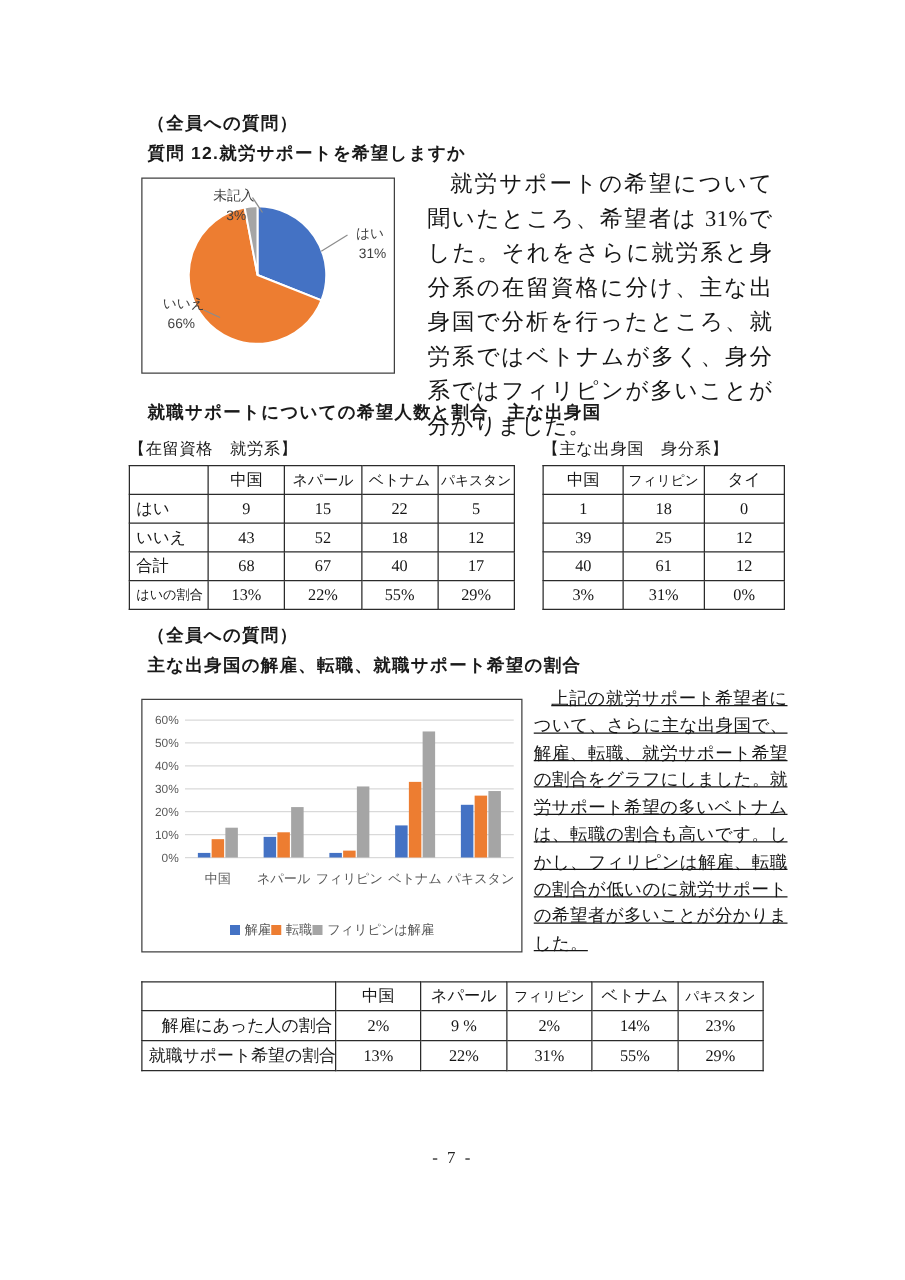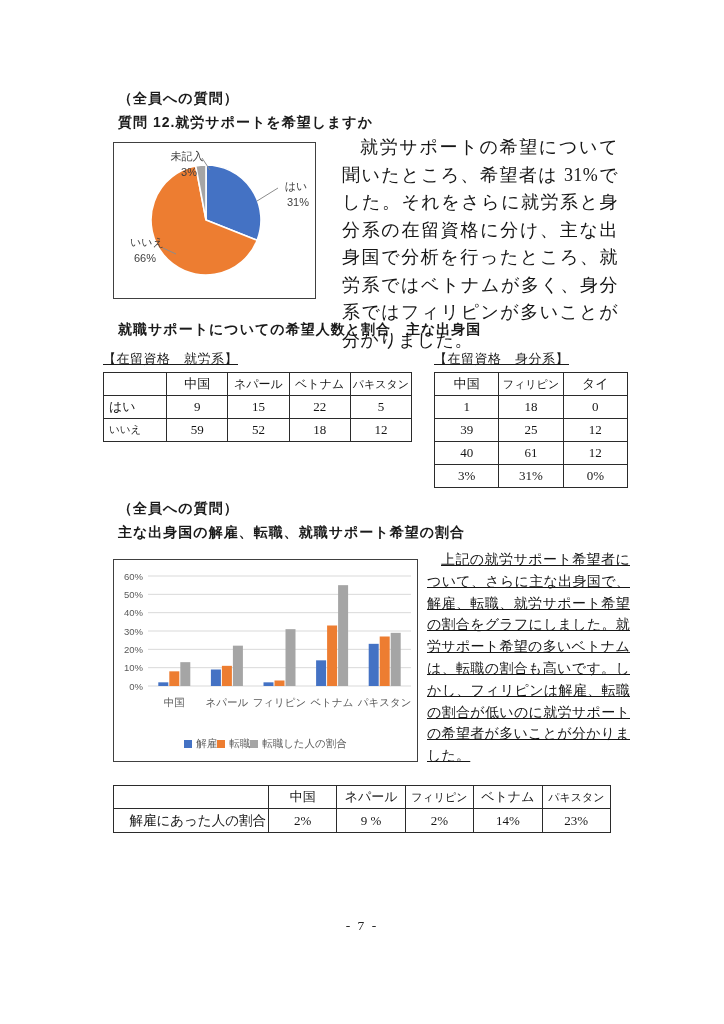--- a/index.html
+++ b/index.html
@@ -9,21 +9,21 @@
   }
   .abs{position:absolute;}
   .h-note,.h-title{font-weight:bold;font-size:14px;letter-spacing:1px;color:#1a1a1a;
     font-family:"Liberation Sans",sans-serif;white-space:nowrap;}
   .figure{position:absolute;border:1px solid #404040;background:#fff;box-sizing:border-box;}
   .para{position:absolute;font-family:"Liberation Serif",serif;color:#161616;
     text-align:justify;text-indent:1em;}
   #para1{font-size:18px;line-height:27.5px;letter-spacing:0.4px;}
   #para2{font-size:14px;line-height:21.8px;letter-spacing:0.2px;text-decoration:underline;}
   .tbl-caption{font-size:13px;letter-spacing:0.5px;color:#1a1a1a;margin-bottom:4px;
-    font-family:"Liberation Sans",sans-serif;white-space:nowrap;text-decoration:underline;}
+    font-family:"Liberation Sans",sans-serif;white-space:nowrap;}
   table{border-collapse:collapse;table-layout:fixed;background:#fff;
     font-family:"Liberation Serif",serif;color:#161616;}
   th,td{border:1px solid #2b2b2b;font-weight:normal;text-align:center;
     padding:0 2px;white-space:nowrap;overflow:hidden;font-size:13px;}
   .t-work{width:309px;}  .t-work tr{height:23px;}
   .t-work tbody th{text-align:left;padding-left:5px;}
   .t-work tr>*:first-child{width:58px;}
   .t-work thead th:nth-child(3),.t-work thead th:nth-child(4){font-size:12px;}
   .t-work thead th:nth-child(5){font-size:11px;}
   .t-work tbody tr:last-child th{font-size:10.5px;}
@@ -84,31 +84,45 @@
       <tbody>
         <tr>
           <th>はい</th>
           <td>9</td>
           <td>15</td>
           <td>22</td>
           <td>5</td>
         </tr>
         <tr>
           <th>いいえ</th>
-          <td>59</td>
+          <td>43</td>
           <td>52</td>
           <td>18</td>
           <td>12</td>
         </tr>
+        <tr>
+          <th>合計</th>
+          <td>68</td>
+          <td>67</td>
+          <td>40</td>
+          <td>17</td>
+        </tr>
+        <tr>
+          <th>はいの割合</th>
+          <td>13%</td>
+          <td>22%</td>
+          <td>55%</td>
+          <td>29%</td>
+        </tr>
       </tbody>
     </table>
 </div>
 
 <div class="abs" style="left:434px;top:350px">
-  <div class="tbl-caption">【在留資格　身分系】</div>
+  <div class="tbl-caption">【主な出身国　身分系】</div>
   <table class="t-status">
       <thead>
         <tr>
           <th>中国</th>
           <th>フィリピン</th>
           <th>タイ</th>
         </tr>
       </thead>
       <tbody>
         <tr>
@@ -179,21 +193,21 @@
       <span class="legend-item">
         <span class="legend-swatch" style="background: rgb(68, 114, 196);"></span>
         <span>解雇</span>
       </span>
       <span class="legend-item">
         <span class="legend-swatch" style="background: rgb(237, 125, 49);"></span>
         <span>転職</span>
       </span>
       <span class="legend-item">
         <span class="legend-swatch" style="background: rgb(165, 165, 165);"></span>
-        <span>転職した人の割合</span>
+        <span>フィリピンは解雇</span>
       </span>
     </div>
 </div>
 
 <p class="para" id="para2" style="left:427px;top:549px;width:203px;margin:0">上記の就労サポート希望者について、さらに主な出身国で、解雇、転職、就労サポート希望の割合をグラフにしました。就労サポート希望の多いベトナムは、転職の割合も高いです。しかし、フィリピンは解雇、転職の割合が低いのに就労サポートの希望者が多いことが分かりました。</p>
 
 <div class="abs" style="left:113px;top:785px">
   <table class="t-bottom">
       <thead>
         <tr>
@@ -207,17 +221,25 @@
       </thead>
       <tbody>
         <tr>
           <th>解雇にあった人の割合</th>
           <td>2%</td>
           <td>9 %</td>
           <td>2%</td>
           <td>14%</td>
           <td>23%</td>
         </tr>
+        <tr>
+          <th>就職サポート希望の割合</th>
+          <td>13%</td>
+          <td>22%</td>
+          <td>31%</td>
+          <td>55%</td>
+          <td>29%</td>
+        </tr>
       </tbody>
     </table>
 </div>
 
 <div class="pageno">- 7 -</div>
 
 </body></html>

